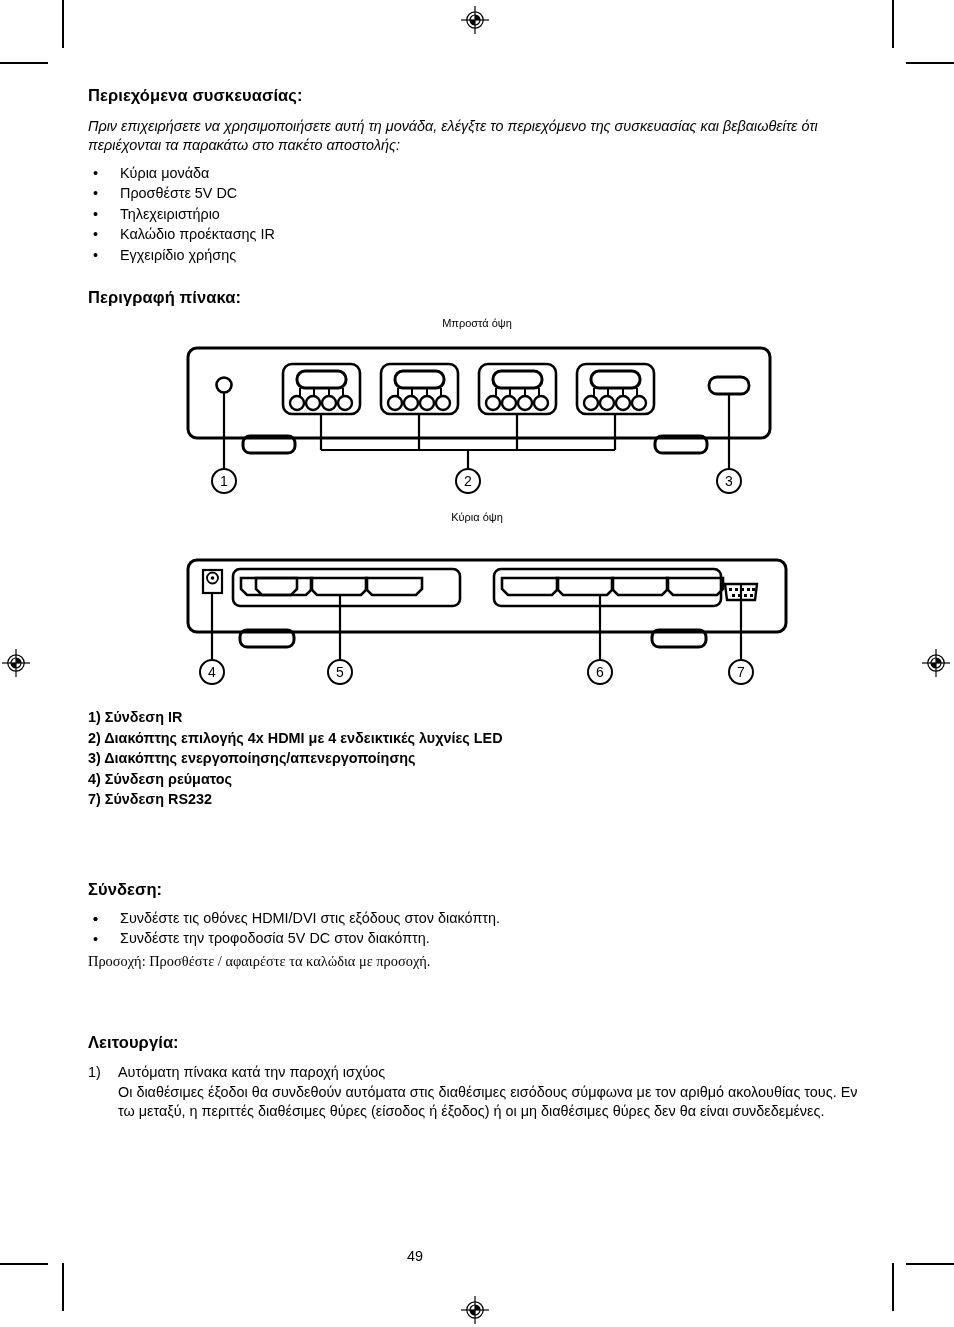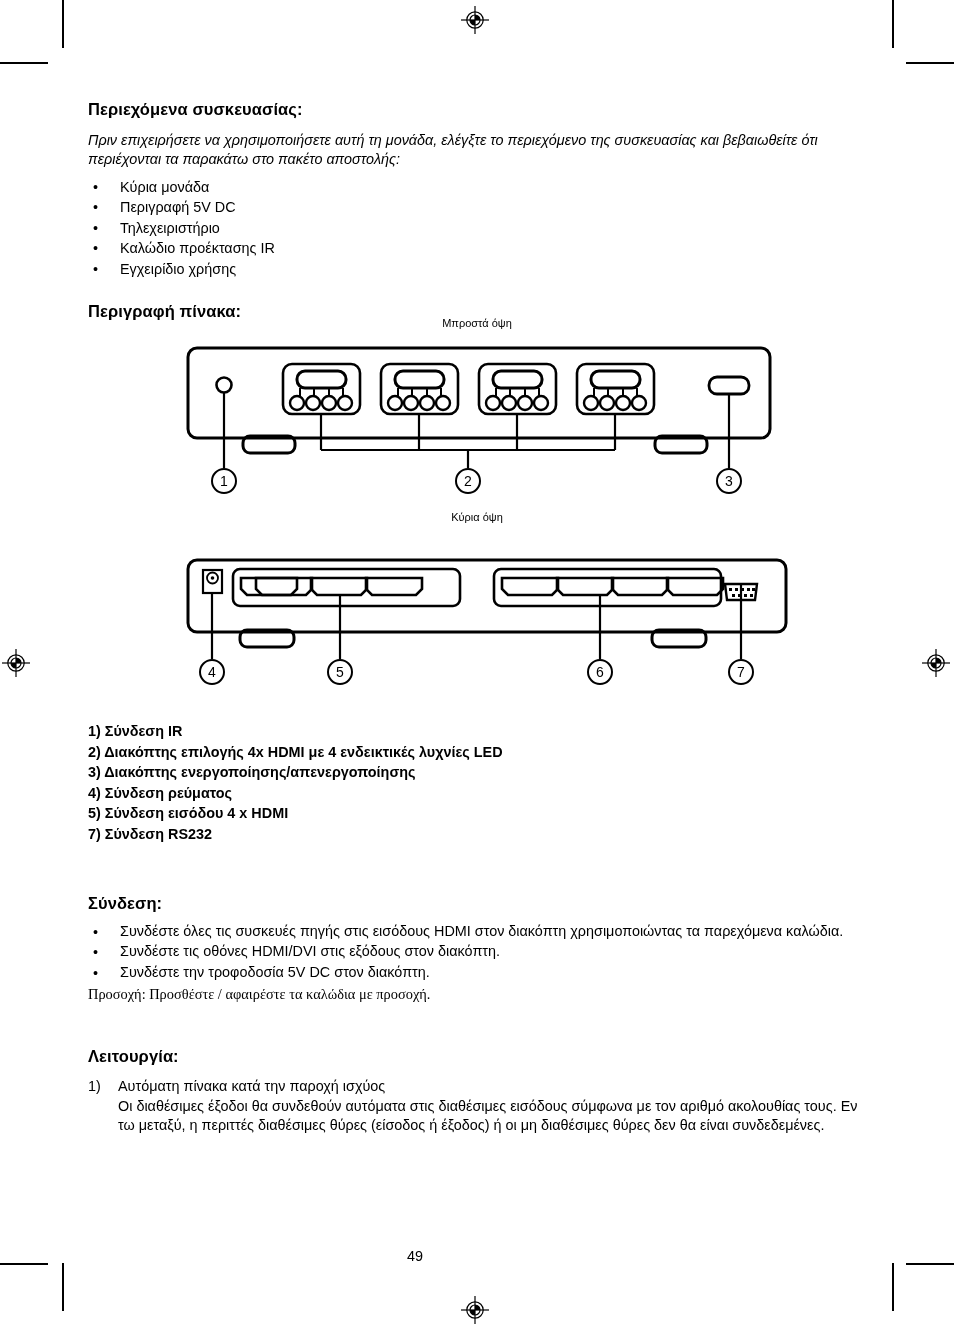--- a/index.html
+++ b/index.html
@@ -14,21 +14,21 @@
 
   
   .crop{position:absolute;}
   .crop .h{position:absolute;background:#000;height:1.6px;width:48px;}
   .crop .v{position:absolute;background:#000;width:1.6px;height:48px;}
 
   .regmark{position:absolute;width:28px;height:28px;}
   .regmark svg{display:block;}
 
   
-  .content{position:absolute;left:88px;top:0;width:782px;margin-top:14px;}
+  .content{position:absolute;left:88px;top:0;width:782px;}
   h2.sec{
     font-size:16.5px;font-weight:bold;margin:0;
     letter-spacing:.1px;
   }
   p.para{
     font-size:14.4px;margin:0;line-height:18.6px;font-style:italic;
   }
   ul.bullets{list-style:none;margin:0;padding:0;}
   ul.bullets li{
     position:relative;padding-left:32px;font-size:14.4px;line-height:20.4px;
@@ -134,21 +134,21 @@
   </div>
 
   <div class="content" style="top:163px;">
     <ul class="bullets">
       <li>
         <span class="dot">•</span>
         <span>Κύρια μονάδα</span>
       </li>
       <li>
         <span class="dot">•</span>
-        <span>Περιγραφή 5V DC</span>
+        <span>Προσθέστε 5V DC</span>
       </li>
       <li>
         <span class="dot">•</span>
         <span>Τηλεχειριστήριο</span>
       </li>
       <li>
         <span class="dot">•</span>
         <span>Καλώδιο προέκτασης IR</span>
       </li>
       <li>
@@ -317,33 +317,31 @@
         <text x="741" y="144" text-anchor="middle" font-size="14" font-family="Liberation Sans, sans-serif" fill="#000">7</text>
       </g>
     </svg>
   </div>
 
   <div class="content" style="top:707px;font-weight:bold;">
     <div class="numline">1) Σύνδεση IR</div>
     <div class="numline">2) Διακόπτης επιλογής 4x HDMI με 4 ενδεικτικές λυχνίες LED</div>
     <div class="numline">3) Διακόπτης ενεργοποίησης/απενεργοποίησης</div>
     <div class="numline">4) Σύνδεση ρεύματος</div>
-    <div class="numline">5) Σύνδεση εισόδου 4 x HDMI</div>
     <div class="numline">7) Σύνδεση RS232</div>
   </div>
 
   <div class="content" style="top:880px;">
     <h2 class="sec">Σύνδεση:</h2>
   </div>
 
   <div class="content" style="top:908px;">
     <ul class="bullets">
       <li style="line-height:19.4px;">
         <span class="dot">•</span>
-        <span>Συνδέστε όλες τις συσκευές πηγής στις εισόδους HDMI στον διακόπτη χρησιμοποιώντας τα παρεχόμενα καλώδια.</span>
       </li>
       <li style="line-height:19.4px;margin-top:1px;">
         <span class="dot">•</span>
         <span>Συνδέστε τις οθόνες HDMI/DVI στις εξόδους στον διακόπτη.</span>
       </li>
       <li style="line-height:19.4px;margin-top:1px;">
         <span class="dot">•</span>
         <span>Συνδέστε την τροφοδοσία 5V DC στον διακόπτη.</span>
       </li>
     </ul>

